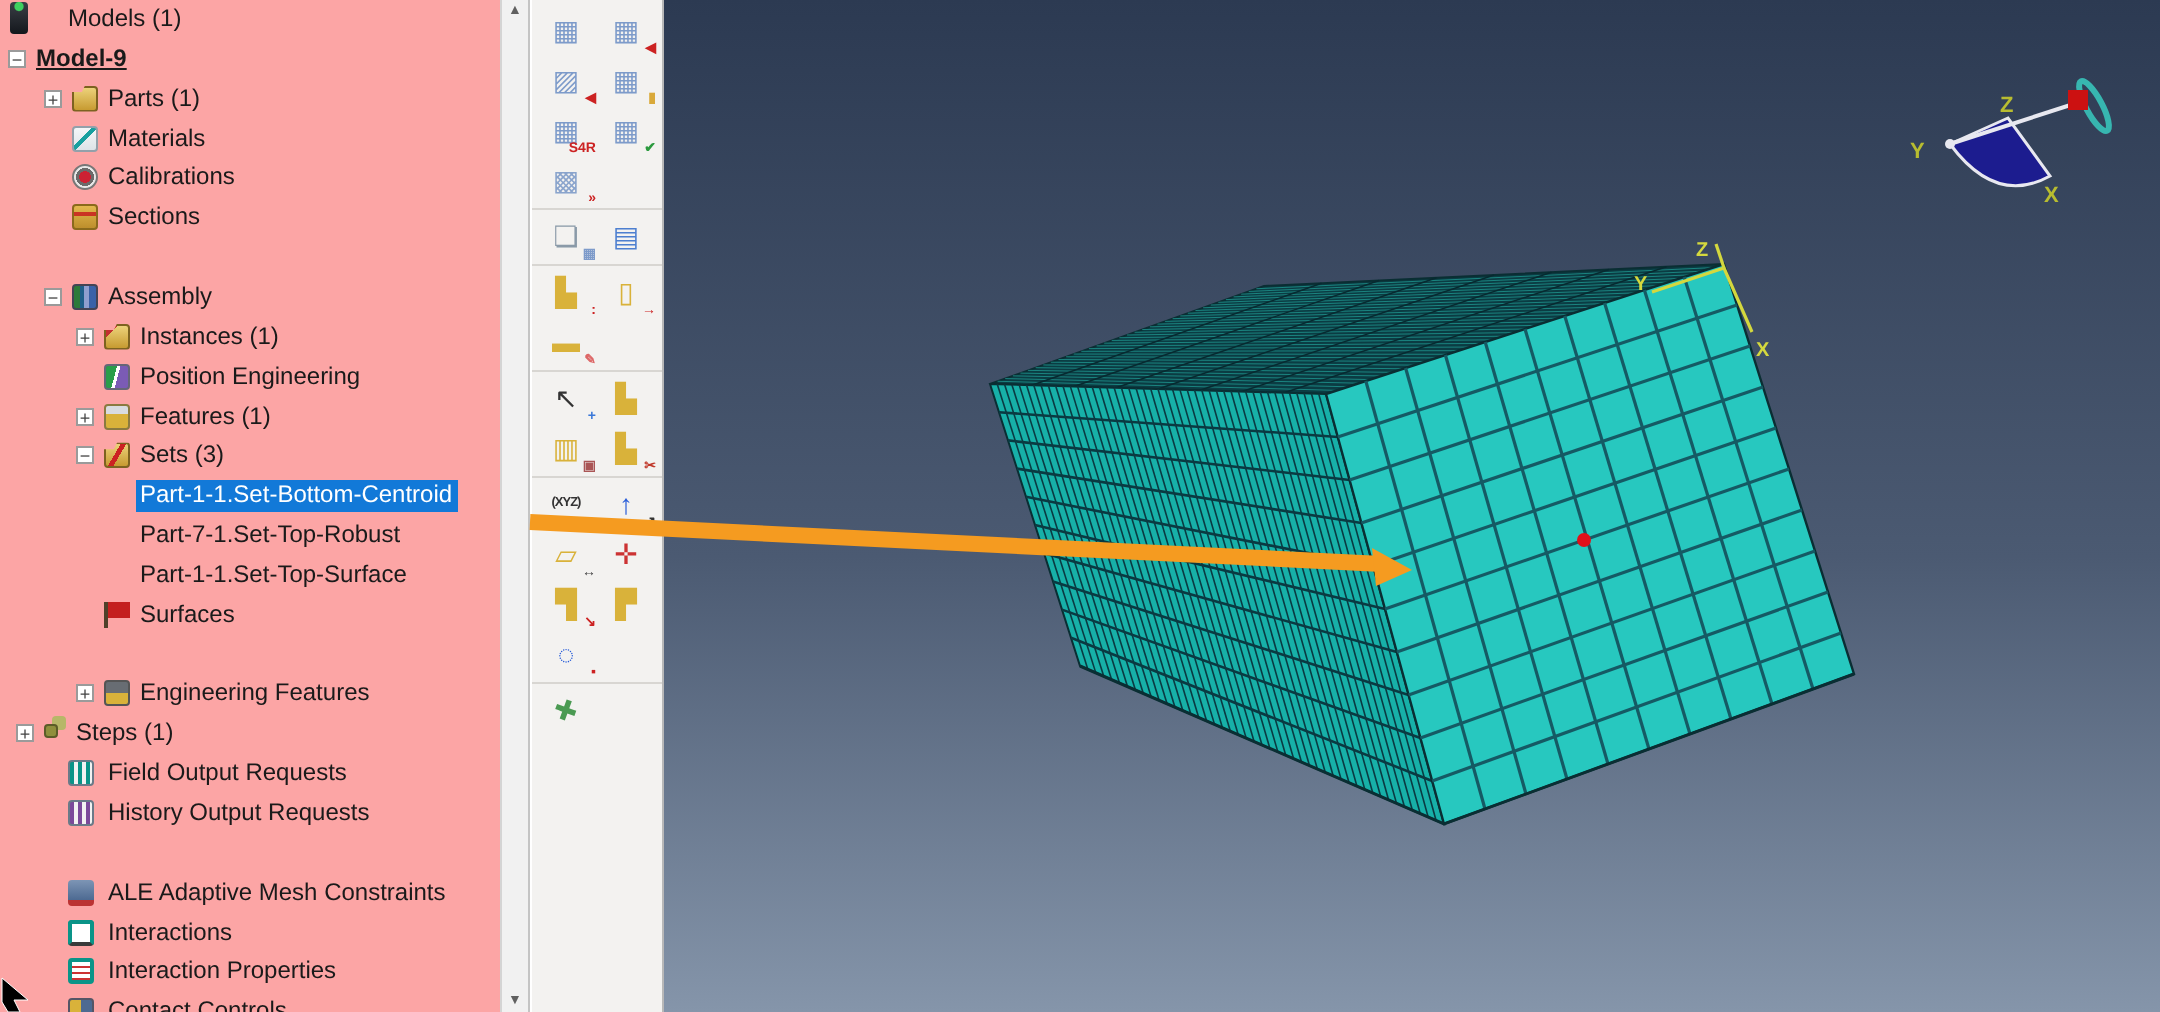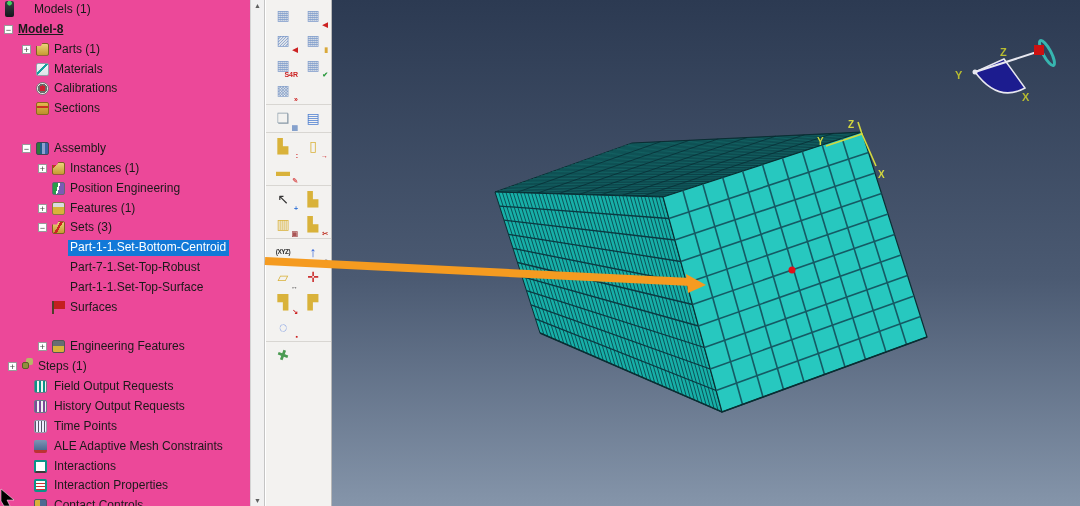--- a/index.html
+++ b/index.html
@@ -1,20 +1,20 @@
 <!DOCTYPE html>
 <html><head>
 <meta charset="utf-8">
 <style>
   html,body{margin:0;padding:0;}
   body{width:1080px;height:506px;overflow:hidden;position:relative;
        font-family:"Liberation Sans",sans-serif;background:#fff;}
 
   
-  #tree-panel{position:absolute;left:0;top:0;width:250px;height:506px;background:#ec4899;overflow:hidden;}
+  #tree-panel{position:absolute;left:0;top:0;width:250px;height:506px;background:#fca5a5;overflow:hidden;}
   .trow{position:absolute;left:0;width:250px;height:20px;font-size:12px;color:#1a1a1a;white-space:nowrap;}
   .trow .lbl{position:absolute;top:2px;line-height:15px;}
   .trow .lbl.sel{background:#1279d8;color:#fff;padding:0 3px 1px 2px;margin-left:-2px;}
   .trow .lbl.und{font-weight:bold;text-decoration:underline;}
   .ebox{position:absolute;top:5px;width:9px;height:9px;border:1px solid #9a9a9a;background:#fff;
         font-size:9px;line-height:8px;text-align:center;color:#444;box-sizing:border-box;}
   .ic{position:absolute;top:3px;width:13px;height:13px;border-radius:2px;box-sizing:border-box;}
   .ic-models{width:9px;height:16px;top:1px;border-radius:2px;
      background:radial-gradient(circle at 50% 14%,#3fcf5f 2px,transparent 2.6px),linear-gradient(#3a3f46,#14171c);}
   .ic-parts,.ic-instances,.ic-sets{background:linear-gradient(#ecd27a,#c79b31);border:1px solid #7d6220;
@@ -70,21 +70,21 @@
 </head>
 <body>
 
 <div id="tree-panel">
     <div class="trow" style="top: 0px;">
       <span class="ic ic-models" style="left: 5px;"></span>
       <span class="lbl" style="left: 34px;">Models (1)</span>
     </div>
     <div class="trow" style="top: 19.85px;">
       <span class="ebox" style="left: 4px;">−</span>
-      <span class="lbl und" style="left: 18px;">Model-8</span>
+      <span class="lbl und" style="left: 18px;">Model-9</span>
     </div>
     <div class="trow" style="top: 39.7px;">
       <span class="ebox" style="left: 22px;">+</span>
       <span class="ic ic-parts" style="left: 36px;"></span>
       <span class="lbl" style="left: 54px;">Parts (1)</span>
     </div>
     <div class="trow" style="top: 79.4px;">
       <span class="ic ic-calibrations" style="left: 36px;"></span>
       <span class="lbl" style="left: 54px;">Calibrations</span>
     </div>
@@ -143,24 +143,20 @@
       <span class="ic ic-steps" style="left: 22px;"></span>
       <span class="lbl" style="left: 38px;">Steps (1)</span>
     </div>
     <div class="trow" style="top: 377.15px;">
       <span class="ic ic-field-output" style="left: 34px;"></span>
       <span class="lbl" style="left: 54px;">Field Output Requests</span>
     </div>
     <div class="trow" style="top: 397px;">
       <span class="ic ic-history-output" style="left: 34px;"></span>
       <span class="lbl" style="left: 54px;">History Output Requests</span>
-    </div>
-    <div class="trow" style="top: 416.85px;">
-      <span class="ic ic-time-points" style="left: 34px;"></span>
-      <span class="lbl" style="left: 54px;">Time Points</span>
     </div>
     <div class="trow" style="top: 436.7px;">
       <span class="ic ic-ale" style="left: 34px;"></span>
       <span class="lbl" style="left: 54px;">ALE Adaptive Mesh Constraints</span>
     </div>
     <div class="trow" style="top: 456.55px;">
       <span class="ic ic-interactions" style="left: 34px;"></span>
       <span class="lbl" style="left: 54px;">Interactions</span>
     </div>
     <div class="trow" style="top: 476.4px; text-decoration: underline;">

